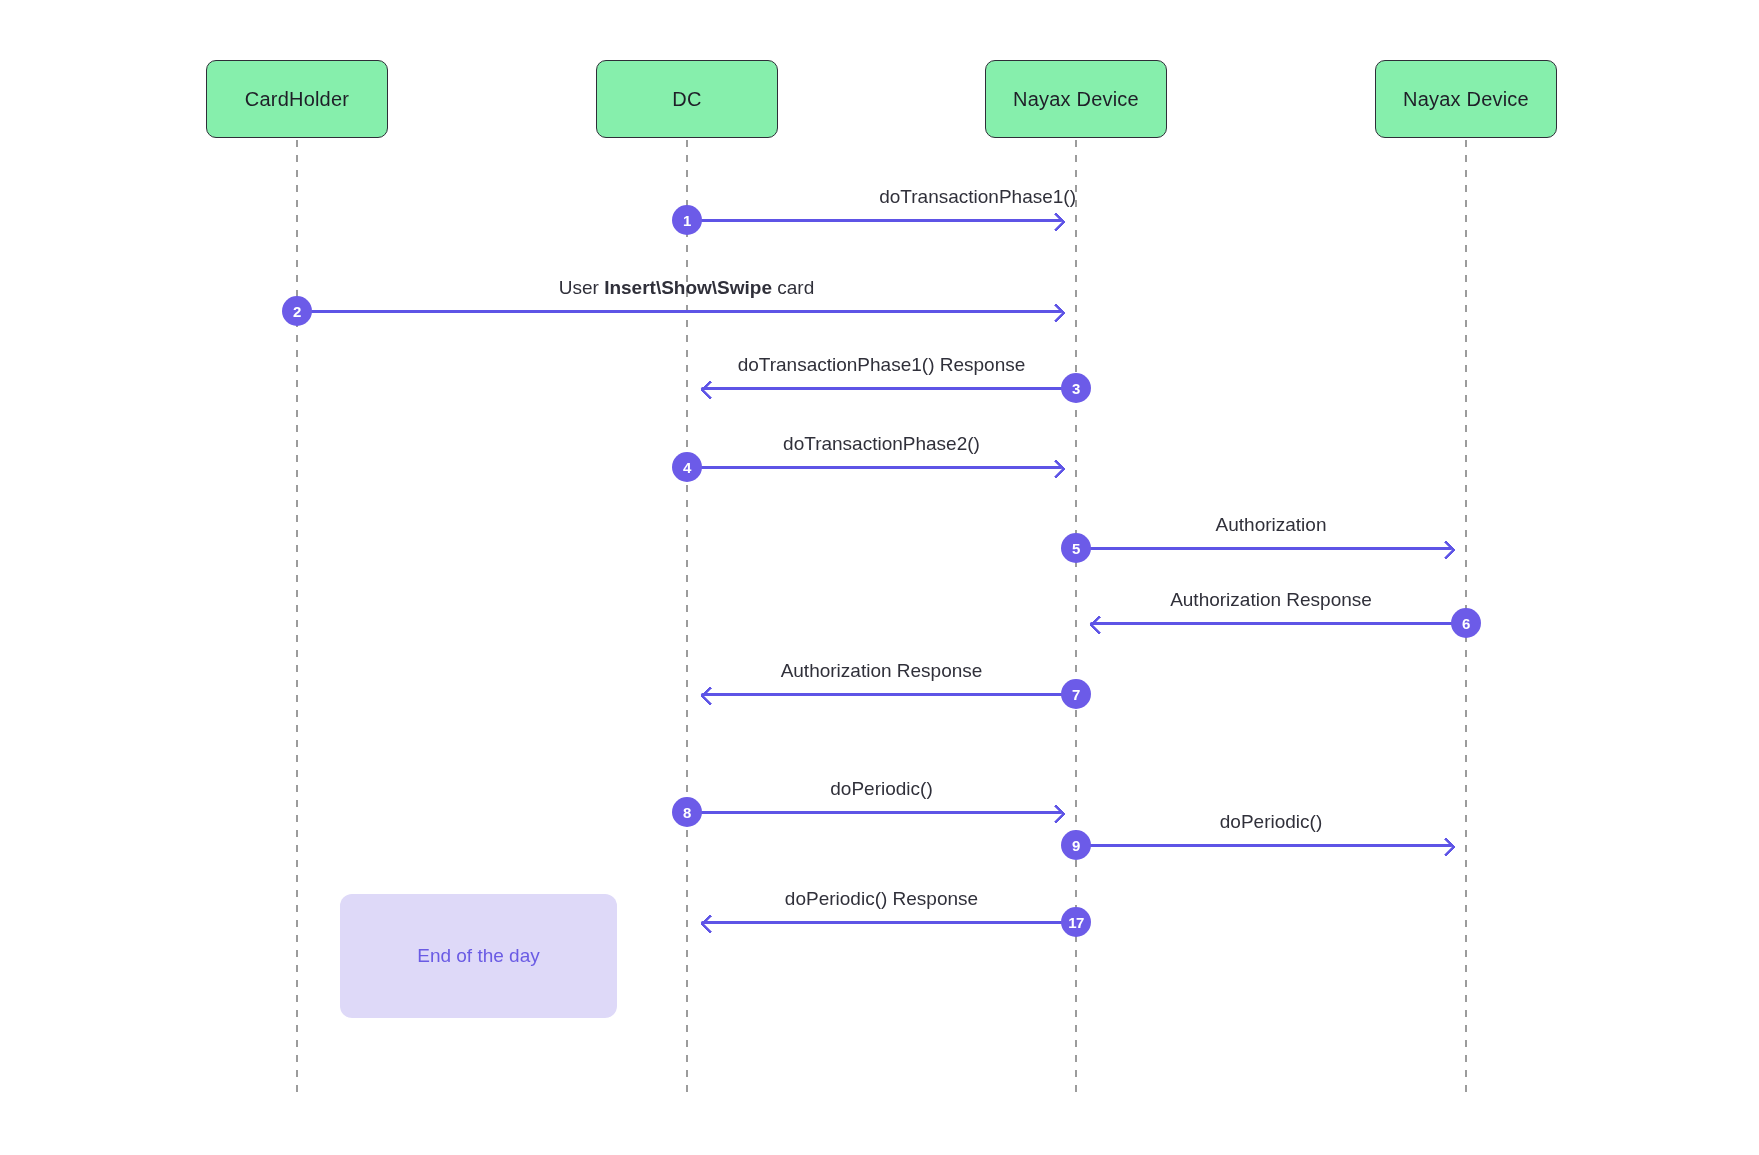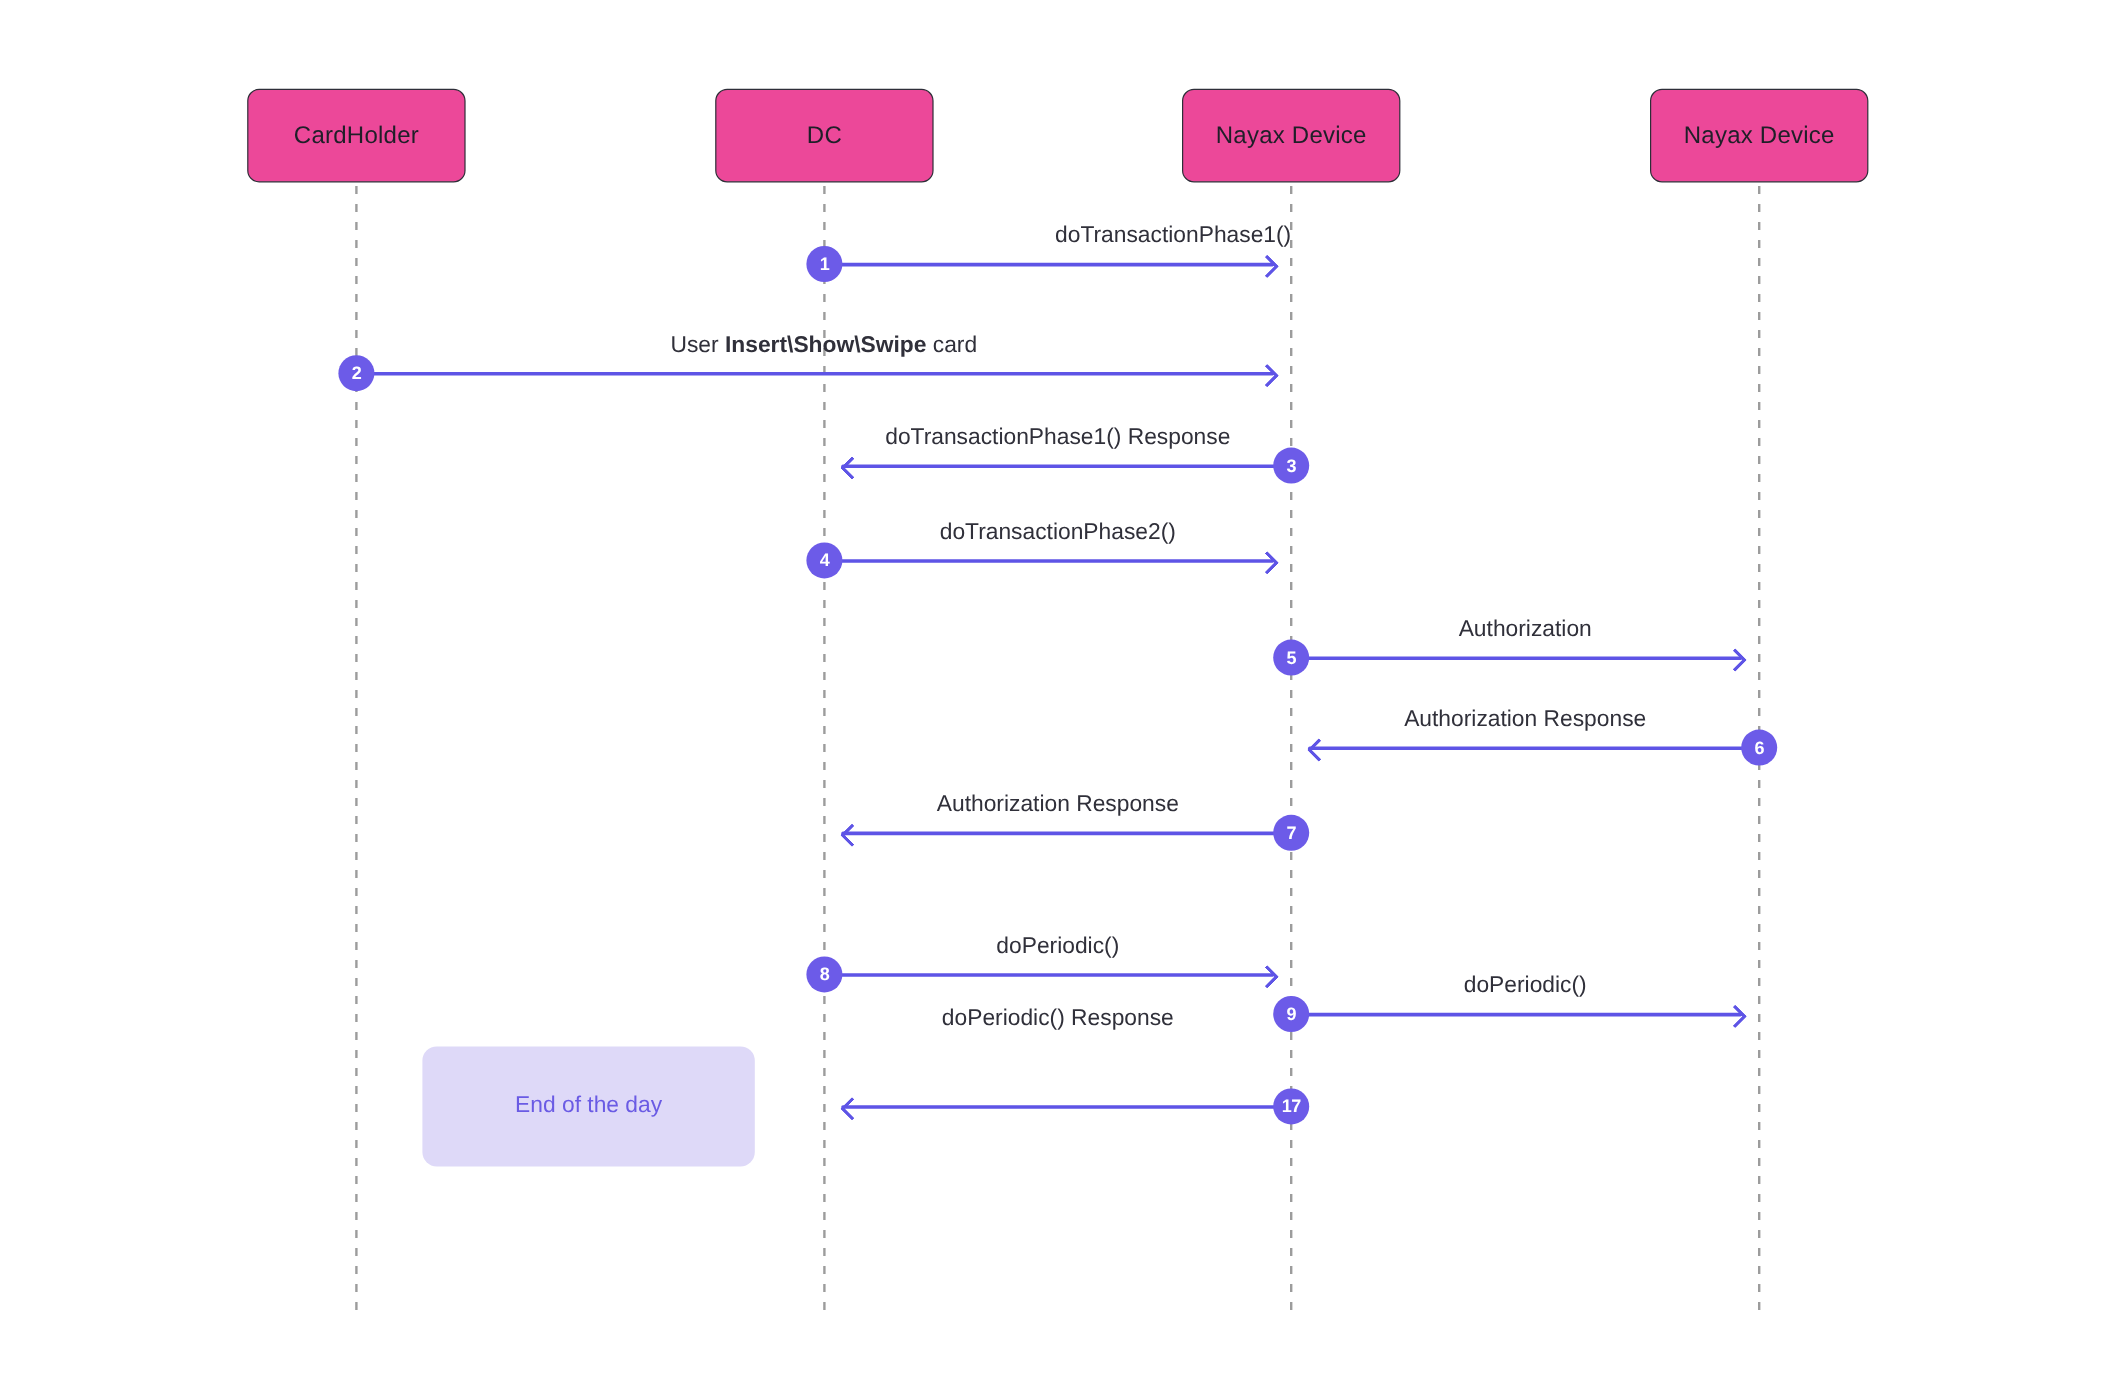--- a/index.html
+++ b/index.html
@@ -11,26 +11,25 @@
     background:#ffffff;
     overflow:hidden;
   }
   .actor-box{
     position:absolute;
     width:182px;
     height:78px;
     box-sizing:border-box;
     border:1.5px solid #2e2e38;
     border-radius:10px;
-    background:#ec4899;
+    background:#86efac;
     display:flex;
     align-items:center;
     justify-content:center;
     z-index:3;
-    margin-top:14px;
   }
   .actor-label{
     font-size:20px;
     color:#1f1f28;
     letter-spacing:.2px;
   }
   .lifeline{
     position:absolute;
     width:2px;
     background:repeating-linear-gradient(to bottom,#9c9c9c 0 7px,transparent 7px 15px);
@@ -91,21 +90,21 @@
   .note-label{
     font-size:19px;
     color:var(--note-text,#6a5be4);
   }
 </style>
 </head>
 <body>
 
 <div class="stage" style="--accent: #6c5be8; --arrow: #5e54e6; --note-bg: #ded9f8; --note-text: #6a5be4;">
 
-  <div class="note-box" id="note-box" style="left: 340px; top: 872px; width: 277px; height: 100px; margin-left: 12px;">
+  <div class="note-box" id="note-box" style="left: 340px; top: 894px; width: 277px; height: 124px;">
     <span class="note-label">End of the day</span>
   </div>
 
     <div>
       <div class="actor-box" style="left: 206px; top: 60px; width: 182px; height: 78px;">
         <span class="actor-label">CardHolder</span>
       </div>
       <div class="lifeline" style="left: 296px; top: 140px; height: 958px;"></div>
     </div>
 
@@ -190,15 +189,15 @@
       <div class="msg-line" style="left: 1076px; width: 376px; top: 843.5px;"></div>
       <div class="msg-head right" style="left: 1439px; top: 839.5px;"></div>
       <div class="msg-num" style="left: 1061px; top: 830px;">9</div>
       <div class="msg-label" style="left: 1076px; width: 390px; top: 809px;"><span>doPeriodic()</span></div>
     </div>
 
     <div class="message">
       <div class="msg-line" style="left: 701px; width: 375px; top: 920.5px;"></div>
       <div class="msg-head left" style="left: 703px; top: 916.5px;"></div>
       <div class="msg-num" style="left: 1061px; top: 907px;">17</div>
-      <div class="msg-label" style="left: 687px; width: 389px; top: 836px;"><span>doPeriodic() Response</span></div>
+      <div class="msg-label" style="left: 687px; width: 389px; top: 886px;"><span>doPeriodic() Response</span></div>
     </div>
   </div>
 
 </body></html>

